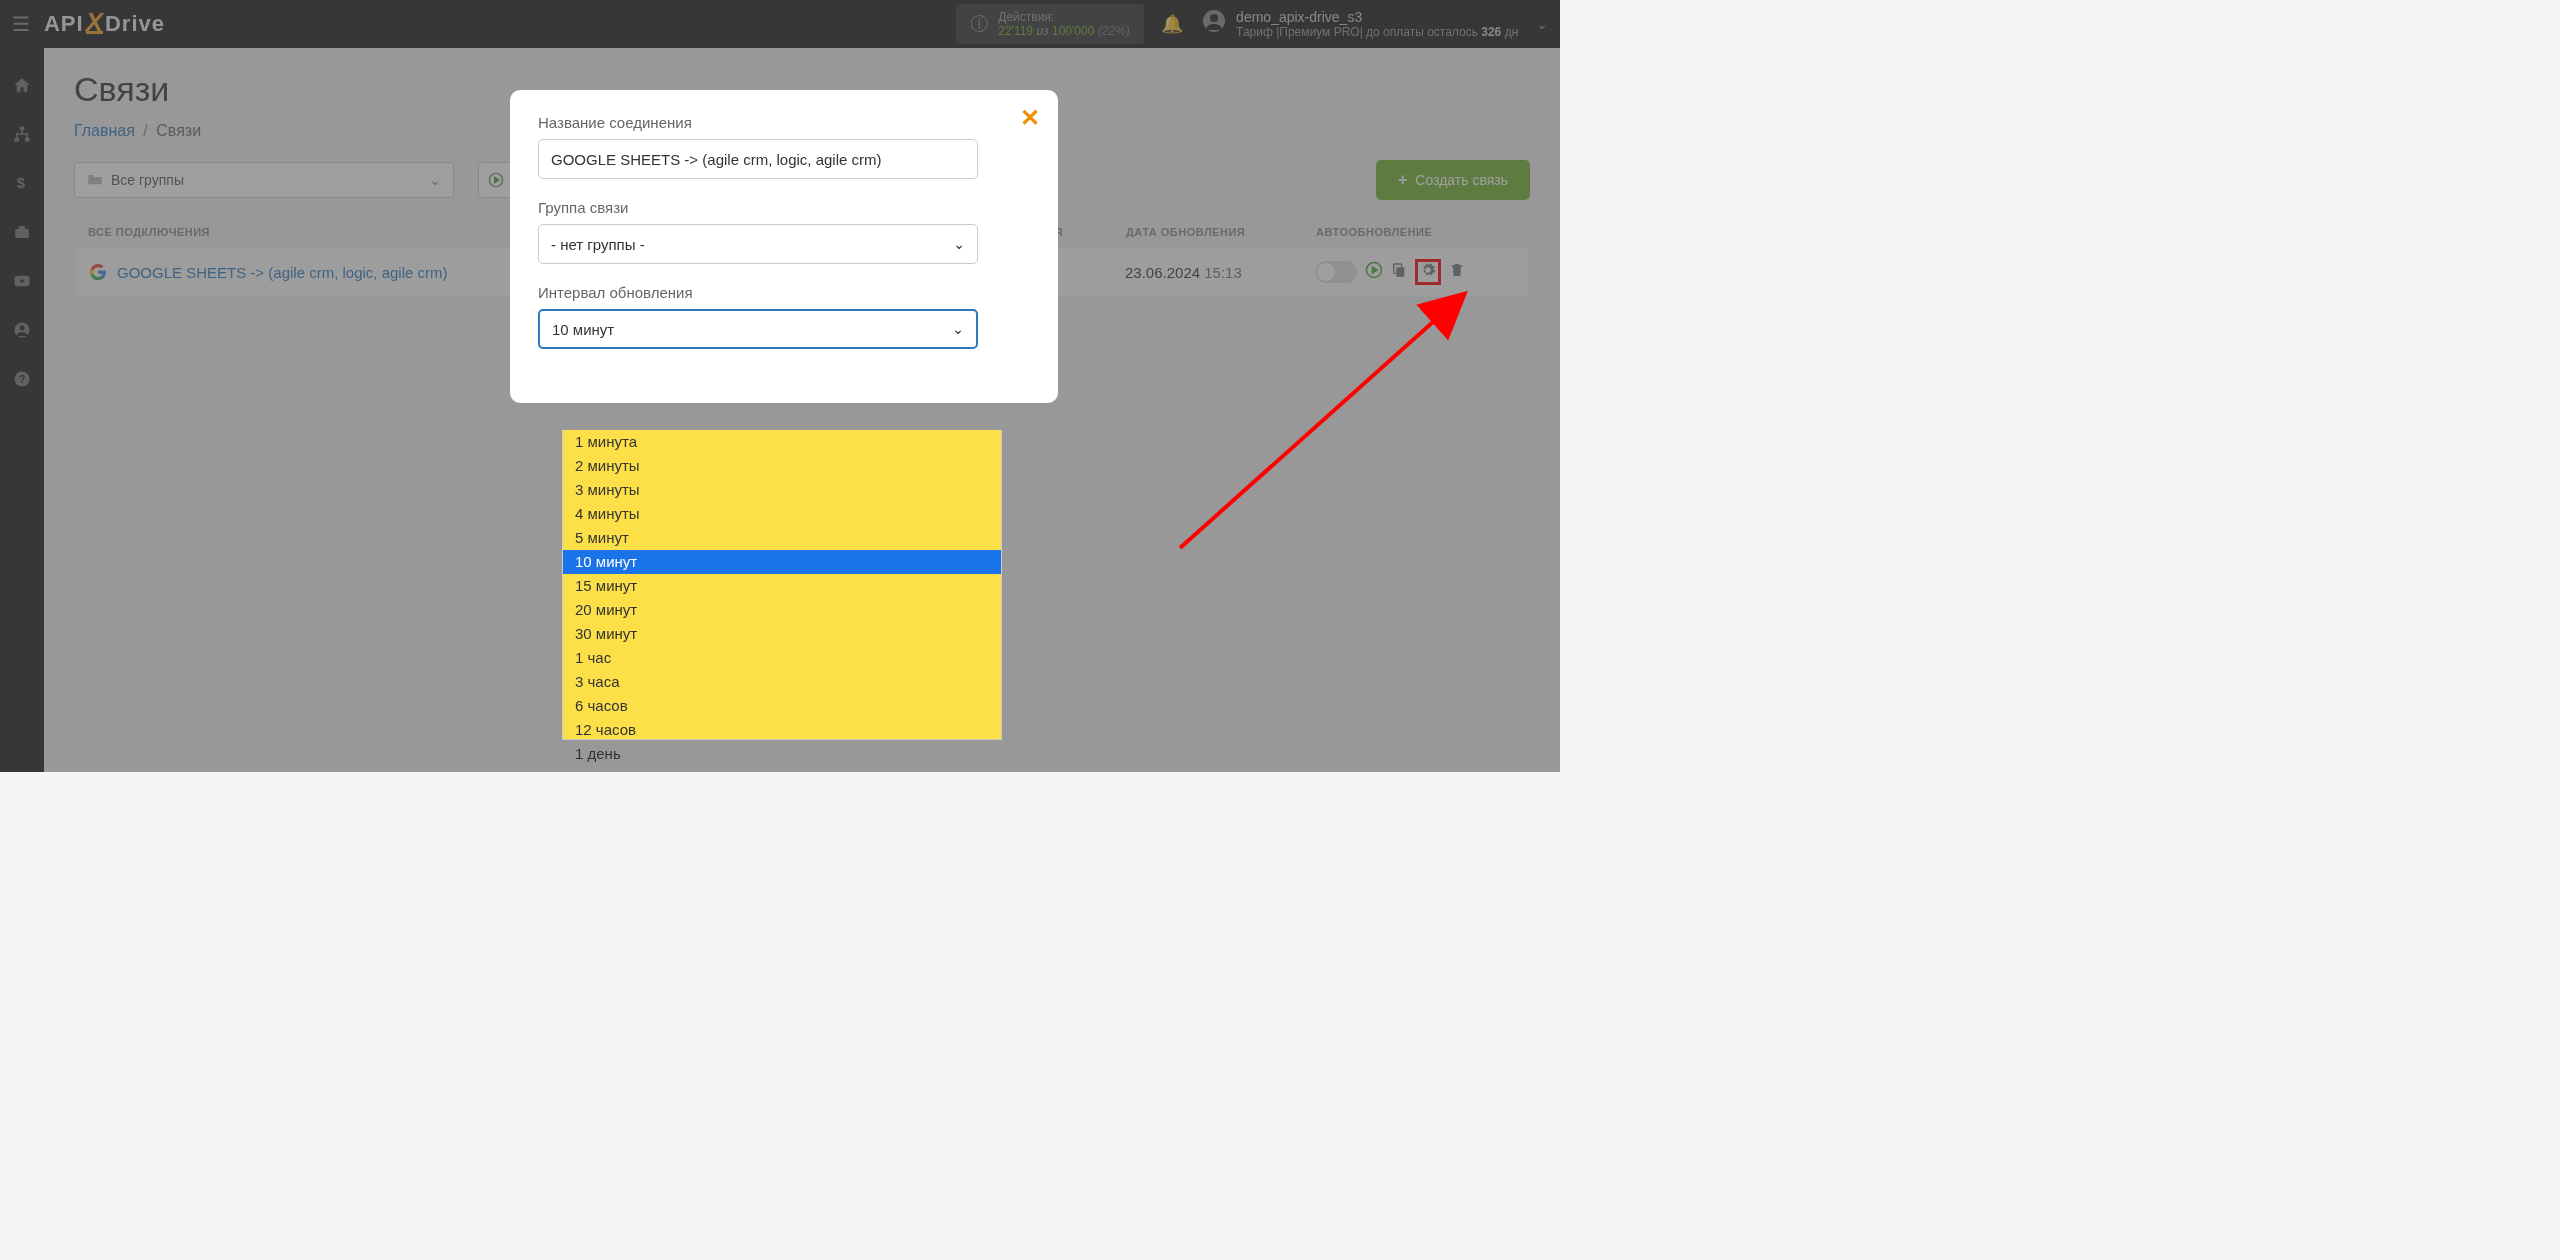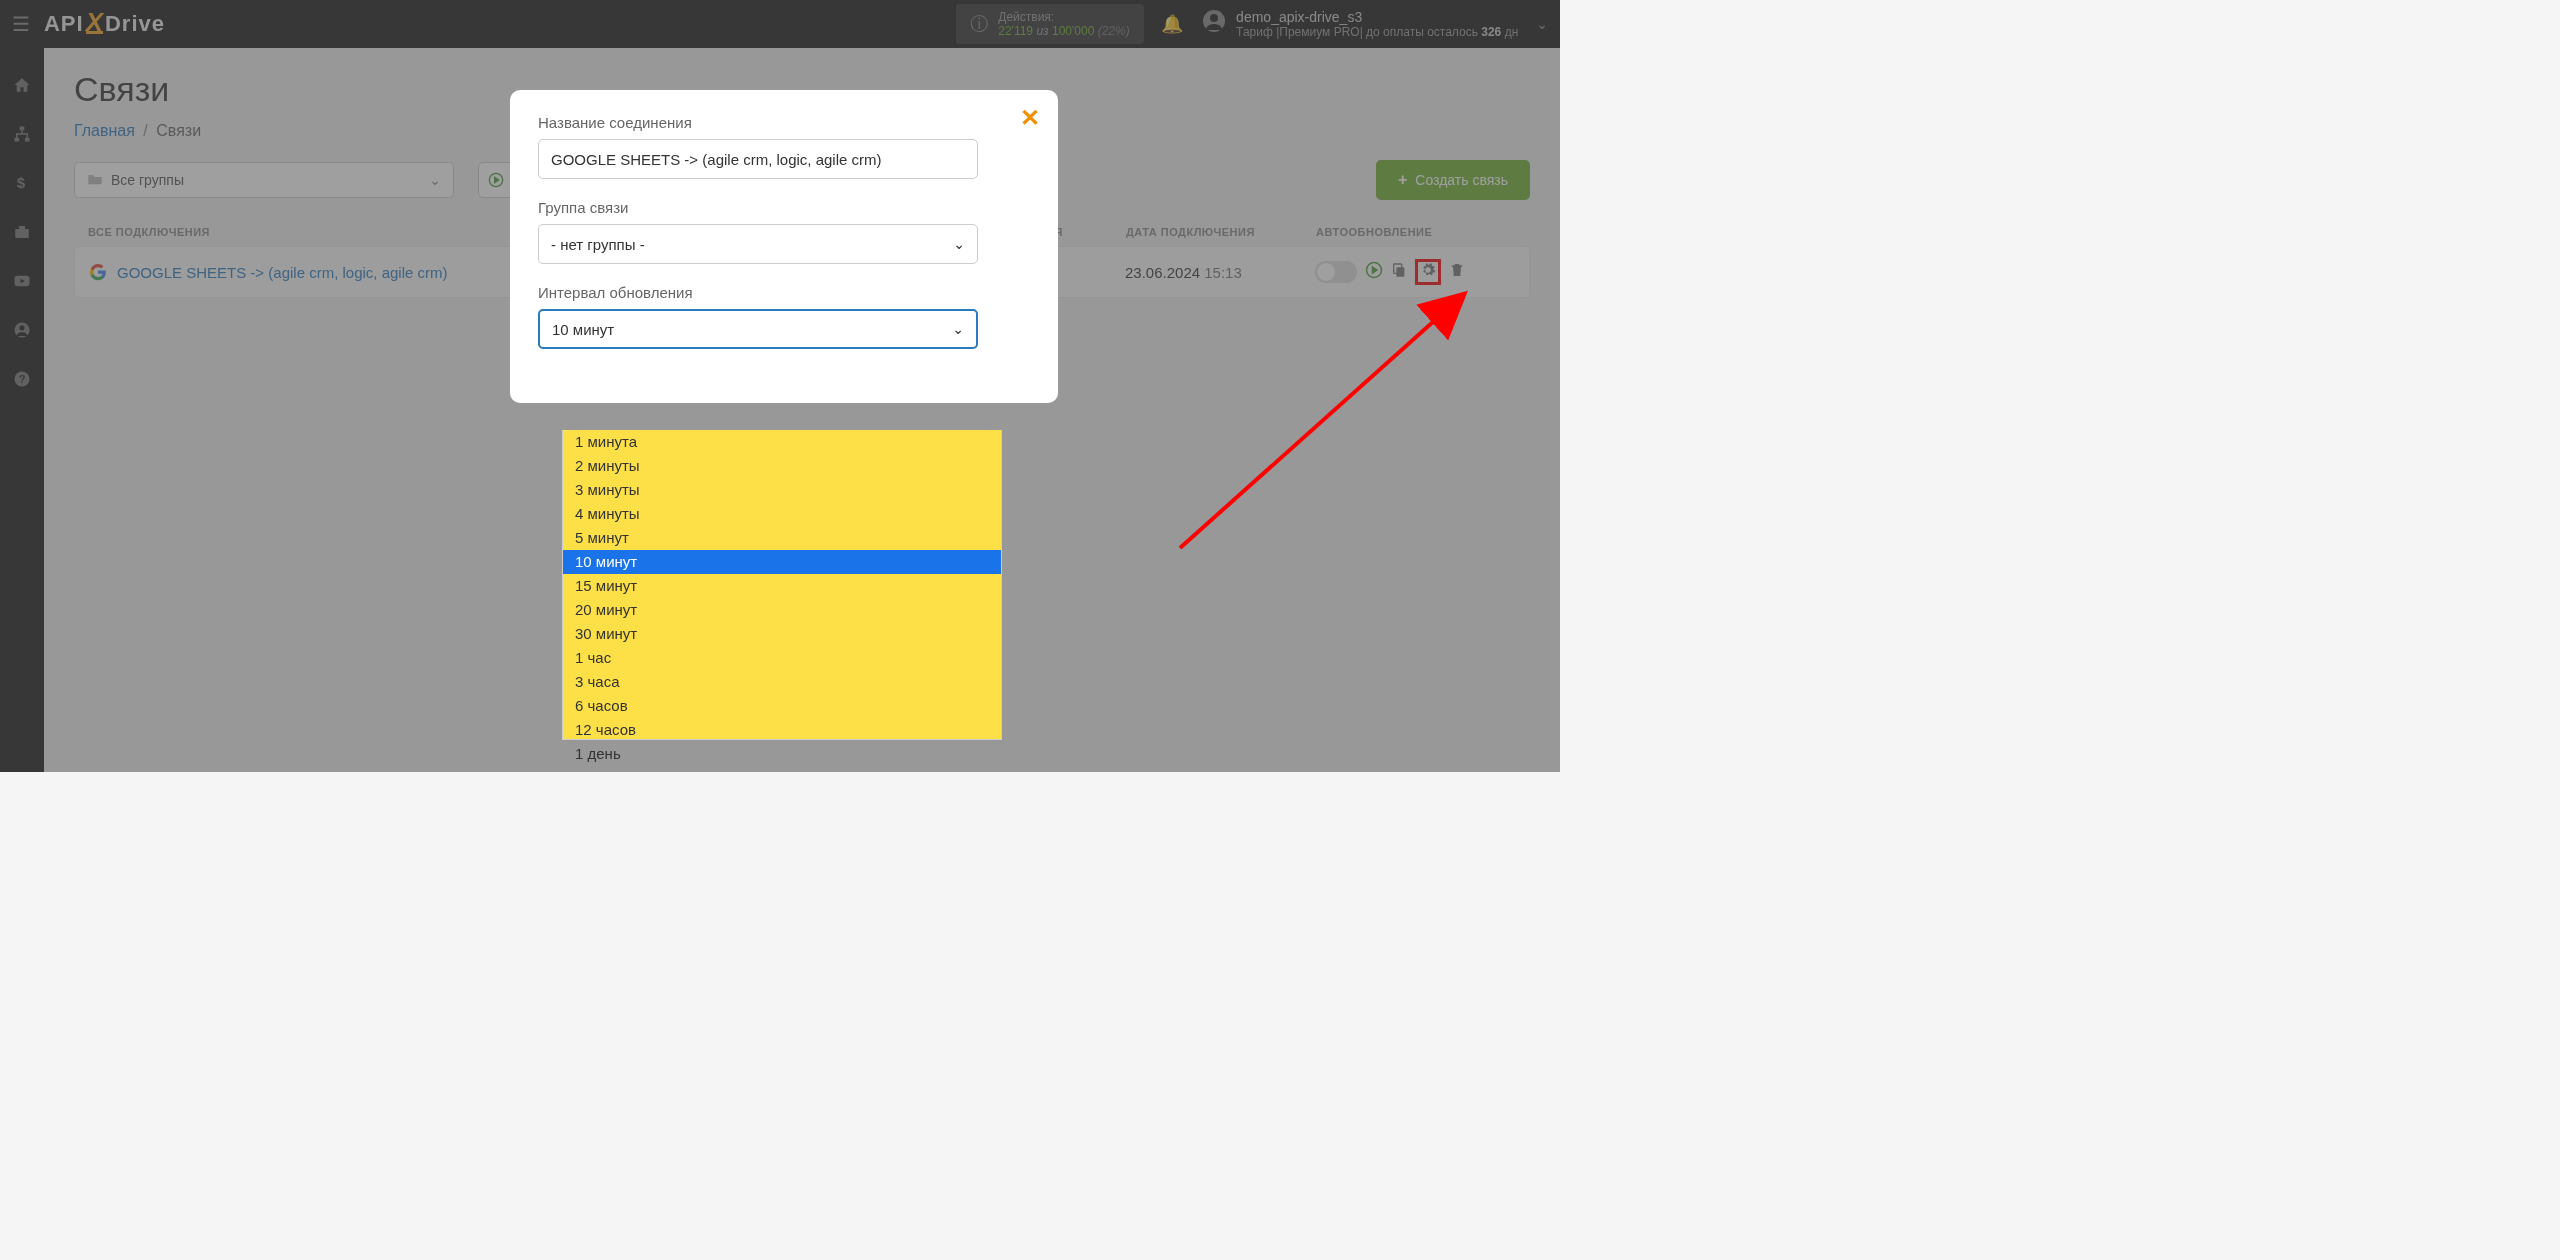--- a/index.html
+++ b/index.html
@@ -190,21 +190,21 @@
     </div>
     <button class="create-btn">
       <span class="plus-icon">+</span>
       <span>Создать связь</span>
     </button>
   </div>
 
   <div class="table-header">
     <div class="col-connections">ВСЕ ПОДКЛЮЧЕНИЯ</div>
     <div class="col-c2">НОВЛЕНИЯ</div>
-    <div class="col-update-date">ДАТА ПОДКЛЮЧЕНИЯ</div>
+    <div class="col-update-date">ДАТА ОБНОВЛЕНИЯ</div>
     <div class="col-autoupdate">АВТООБНОВЛЕНИЕ</div>
   </div>
 
   <div class="table-row">
     <span class="row-icon">
       <svg class="g-icon" viewBox="0 0 48 48">
           <path fill="#4285F4" d="M45 24.5c0-1.6-.1-3-.4-4.5H24v8.5h11.8c-.5 2.8-2 5.1-4.3 6.7v5.5h7C42.6 37 45 31.3 45 24.5z"></path>
           <path fill="#34A853" d="M24 46c5.8 0 10.7-1.9 14.3-5.2l-7-5.5c-1.9 1.3-4.4 2.1-7.3 2.1-5.6 0-10.3-3.8-12-8.9H4.8v5.6C8.3 41.2 15.6 46 24 46z"></path>
           <path fill="#FBBC05" d="M12 28.5c-.4-1.3-.7-2.7-.7-4.1s.2-2.8.7-4.1v-5.6H4.8C3.3 17.8 2.5 21 2.5 24.4s.8 6.6 2.3 9.7L12 28.5z"></path>
           <path fill="#EA4335" d="M24 11.4c3.2 0 6 1.1 8.2 3.2l6.2-6.2C34.7 4.6 29.8 2.5 24 2.5 15.6 2.5 8.3 7.3 4.8 14.7l7.2 5.6c1.7-5.1 6.4-8.9 12-8.9z"></path>

